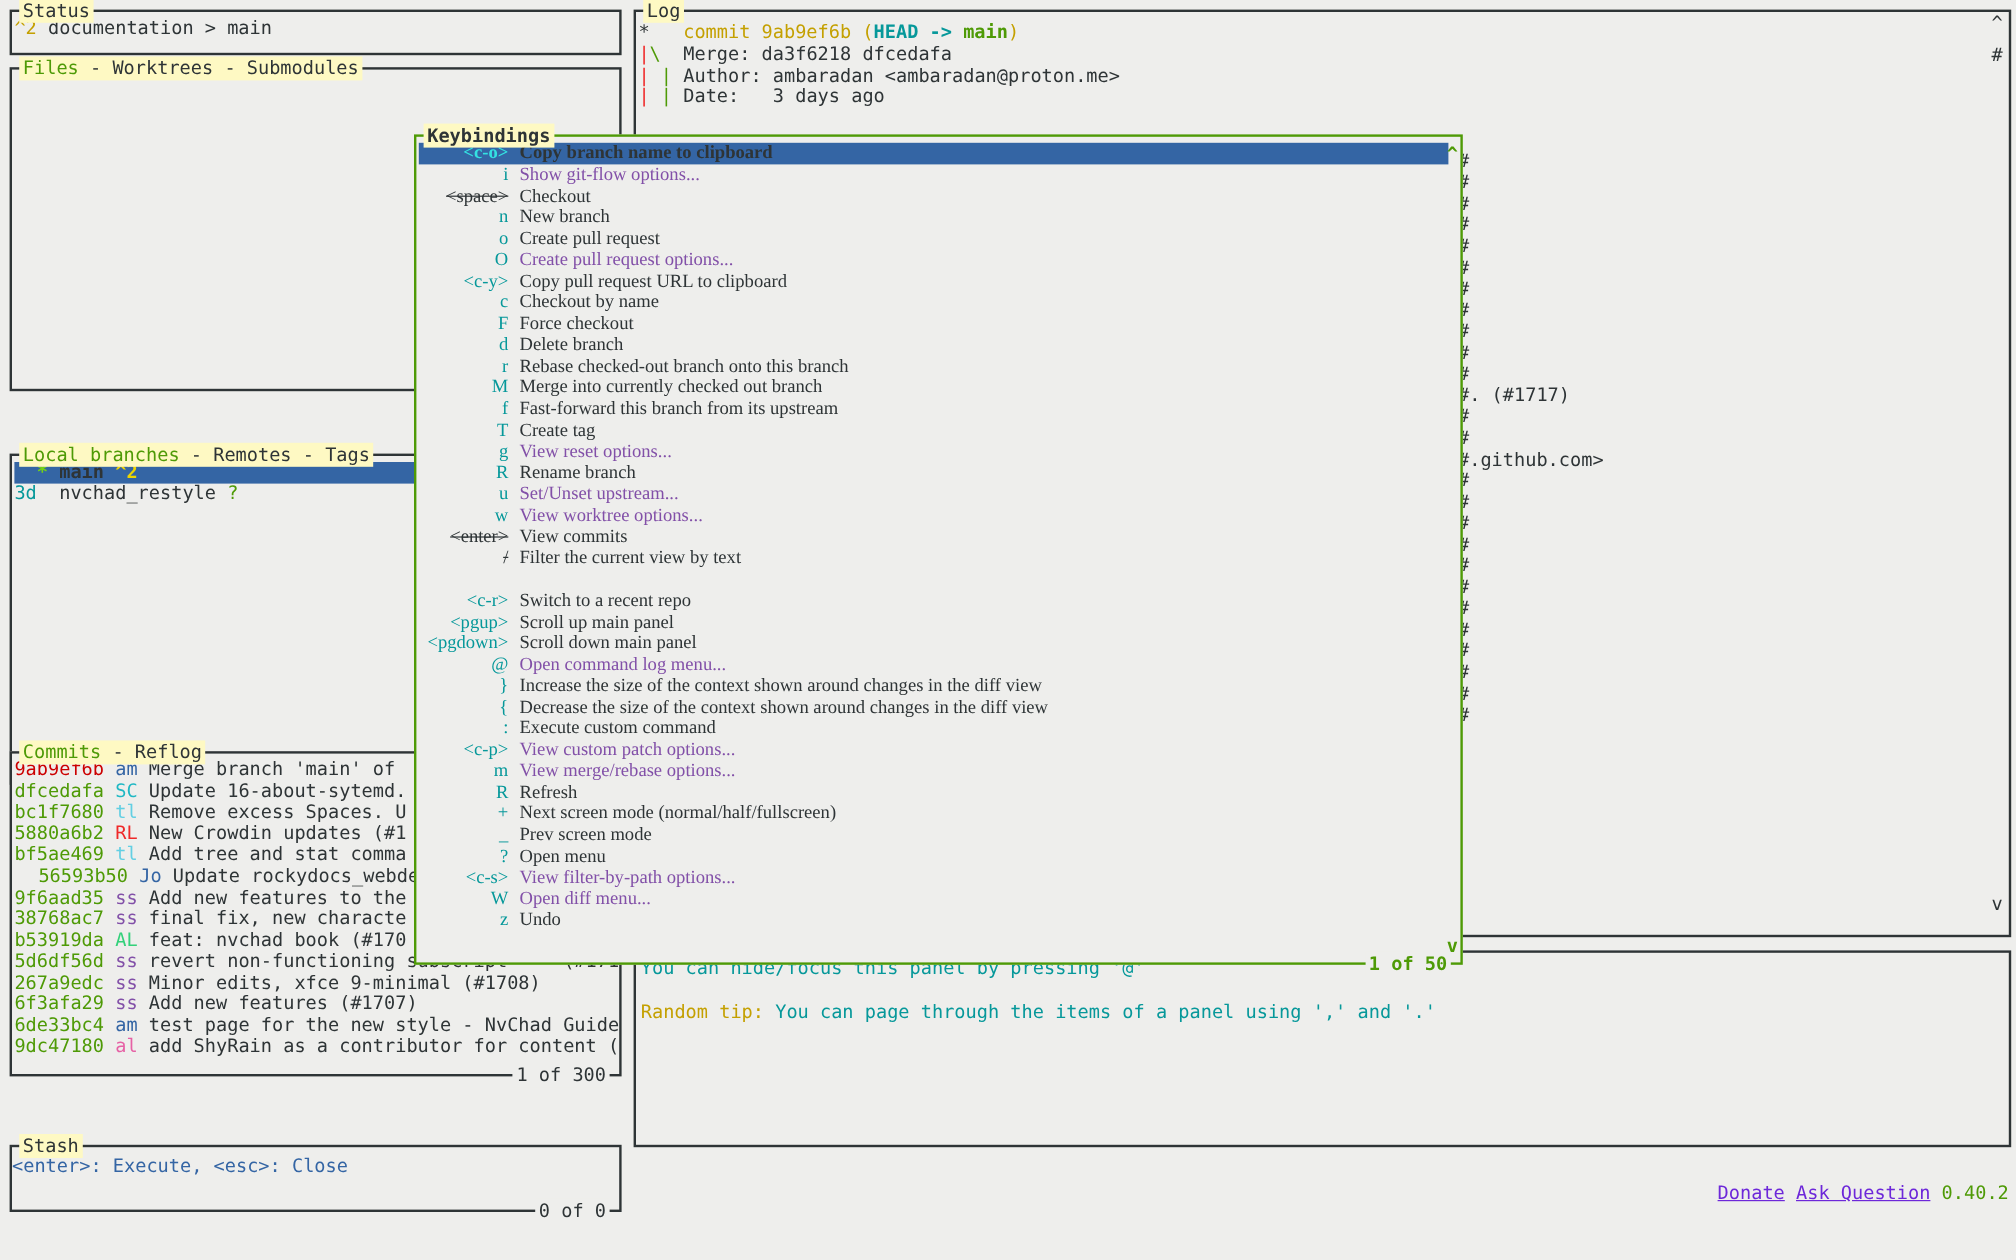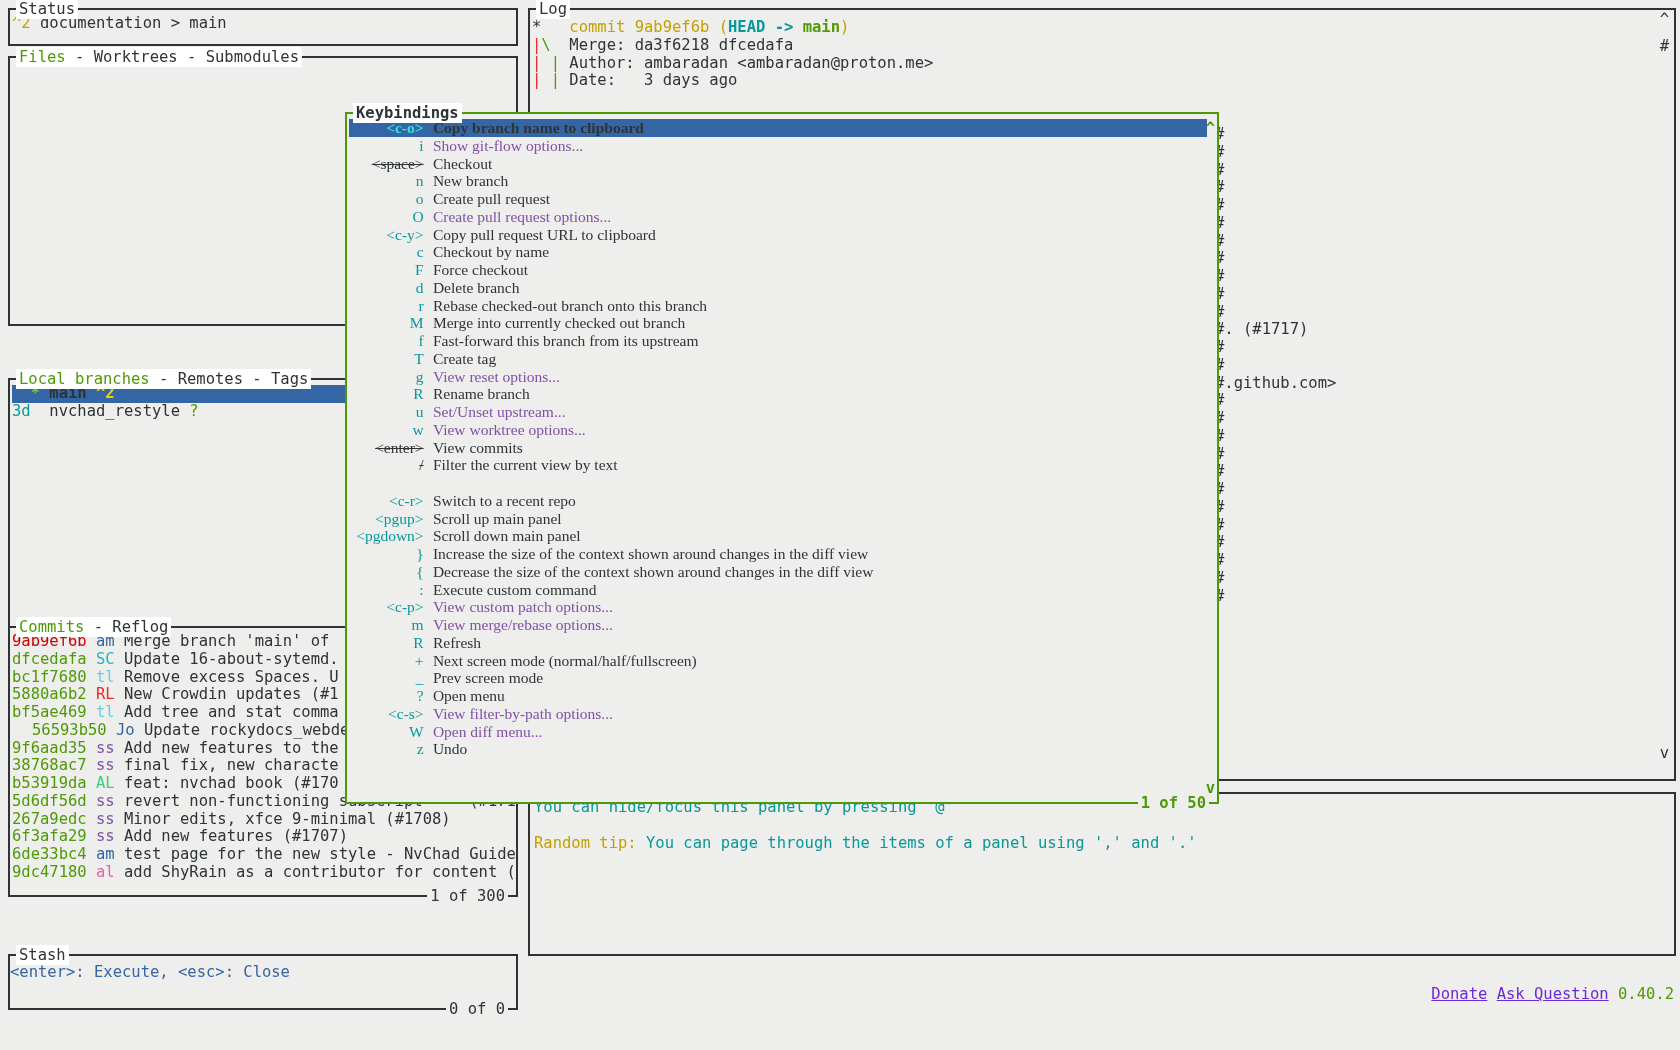--- a/index.html
+++ b/index.html
@@ -4,21 +4,21 @@
 <style>
   html,body{margin:0;padding:0;}
   body{
     width:1680px;height:1050px;background:#eeeeec;
     font-family:"DejaVu Sans Mono", monospace;
     font-size:15.5px;color:#2e3436;position:relative;overflow:hidden;
   }
   .screen{position:absolute;inset:0;}
   .panel{position:absolute;border:2px solid #2e3436;background:#eeeeec;box-sizing:border-box;}
   .panel.green{border-color:#4e9a06;}
-  .ptitle{position:absolute;top:-11px;left:6px;background:#ffffff;padding:0 3px;white-space:pre;line-height:20px;}
+  .ptitle{position:absolute;top:-11px;left:6px;background:#fef9c3;padding:0 3px;white-space:pre;line-height:20px;}
   .ptitle .act{color:#4e9a06;}
   .pos-badge{position:absolute;bottom:-11px;right:8px;background:#eeeeec;padding:0 3px;white-space:pre;line-height:20px;}
   .pos-badge.green{color:#4e9a06;font-weight:bold;}
   .row{white-space:pre;height:17.75px;line-height:17.75px;overflow:hidden;}
   .content{padding:5px 0 0 2px;}
   .c-green{color:#4e9a06;}
   .c-yellow{color:#c4a000;}
   .c-teal{color:#06989a;}
   .c-blue{color:#3465a4;}
   .c-fg{color:#2e3436;}
@@ -162,20 +162,21 @@
         <div class="kb-row"><span class="kb-key">g</span><span class="kb-desc purple">View reset options...</span></div>
         <div class="kb-row"><span class="kb-key">R</span><span class="kb-desc">Rename branch</span></div>
         <div class="kb-row"><span class="kb-key">u</span><span class="kb-desc purple">Set/Unset upstream...</span></div>
         <div class="kb-row"><span class="kb-key">w</span><span class="kb-desc purple">View worktree options...</span></div>
         <div class="kb-row"><span class="kb-key strike">&lt;enter&gt;</span><span class="kb-desc">View commits</span></div>
         <div class="kb-row"><span class="kb-key strike">/</span><span class="kb-desc">Filter the current view by text</span></div>
         <div class="kb-row"><span class="kb-key"></span><span class="kb-desc"></span></div>
         <div class="kb-row"><span class="kb-key">&lt;c-r&gt;</span><span class="kb-desc">Switch to a recent repo</span></div>
         <div class="kb-row"><span class="kb-key">&lt;pgup&gt;</span><span class="kb-desc">Scroll up main panel</span></div>
         <div class="kb-row"><span class="kb-key">&lt;pgdown&gt;</span><span class="kb-desc">Scroll down main panel</span></div>
+        <div class="kb-row"><span class="kb-key">@</span><span class="kb-desc purple">Open command log menu...</span></div>
         <div class="kb-row"><span class="kb-key">}</span><span class="kb-desc">Increase the size of the context shown around changes in the diff view</span></div>
         <div class="kb-row"><span class="kb-key">{</span><span class="kb-desc">Decrease the size of the context shown around changes in the diff view</span></div>
         <div class="kb-row"><span class="kb-key">:</span><span class="kb-desc">Execute custom command</span></div>
         <div class="kb-row"><span class="kb-key">&lt;c-p&gt;</span><span class="kb-desc purple">View custom patch options...</span></div>
         <div class="kb-row"><span class="kb-key">m</span><span class="kb-desc purple">View merge/rebase options...</span></div>
         <div class="kb-row"><span class="kb-key">R</span><span class="kb-desc">Refresh</span></div>
         <div class="kb-row"><span class="kb-key">+</span><span class="kb-desc">Next screen mode (normal/half/fullscreen)</span></div>
         <div class="kb-row"><span class="kb-key">_</span><span class="kb-desc">Prev screen mode</span></div>
         <div class="kb-row"><span class="kb-key">?</span><span class="kb-desc">Open menu</span></div>
         <div class="kb-row"><span class="kb-key">&lt;c-s&gt;</span><span class="kb-desc purple">View filter-by-path options...</span></div>

